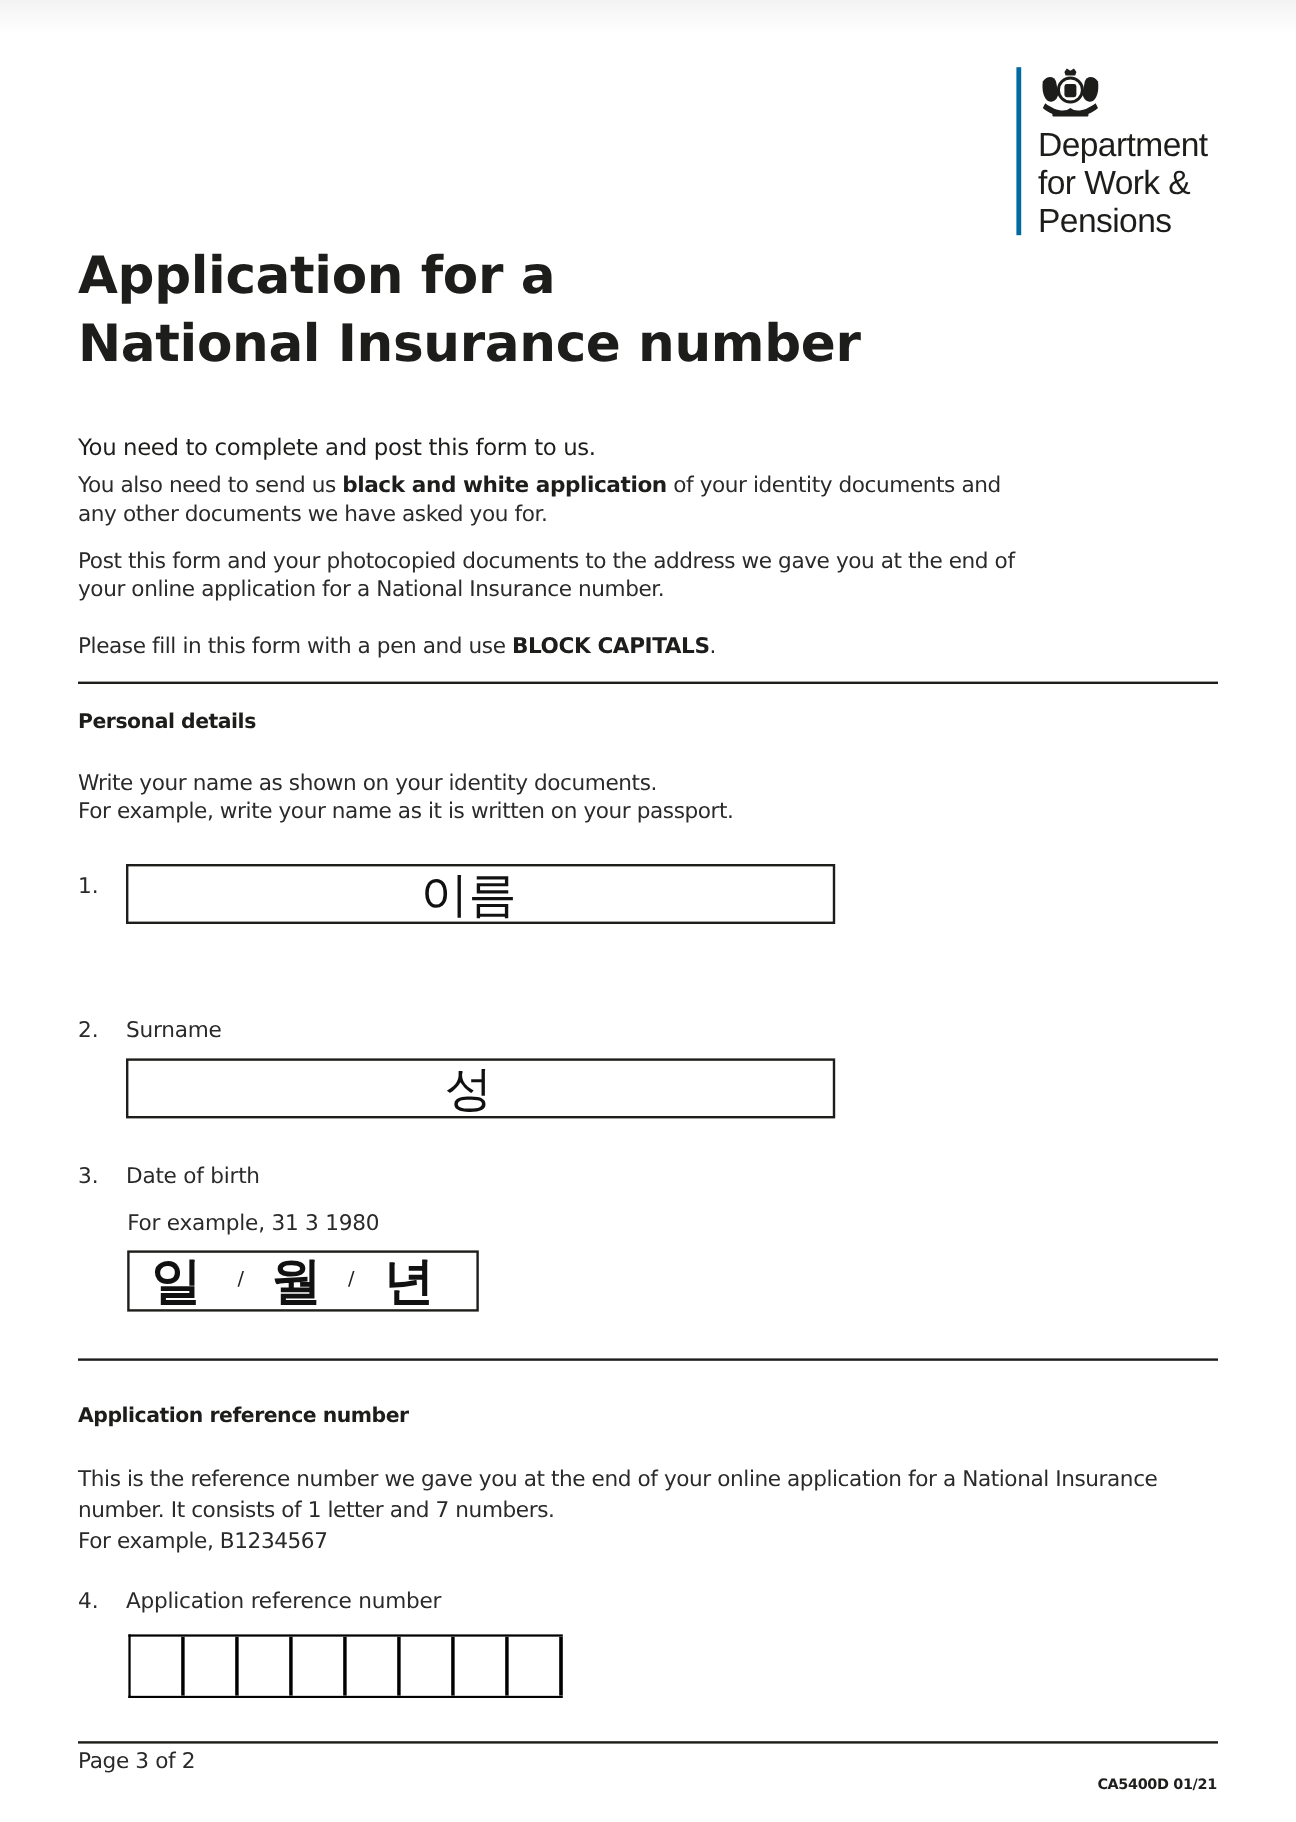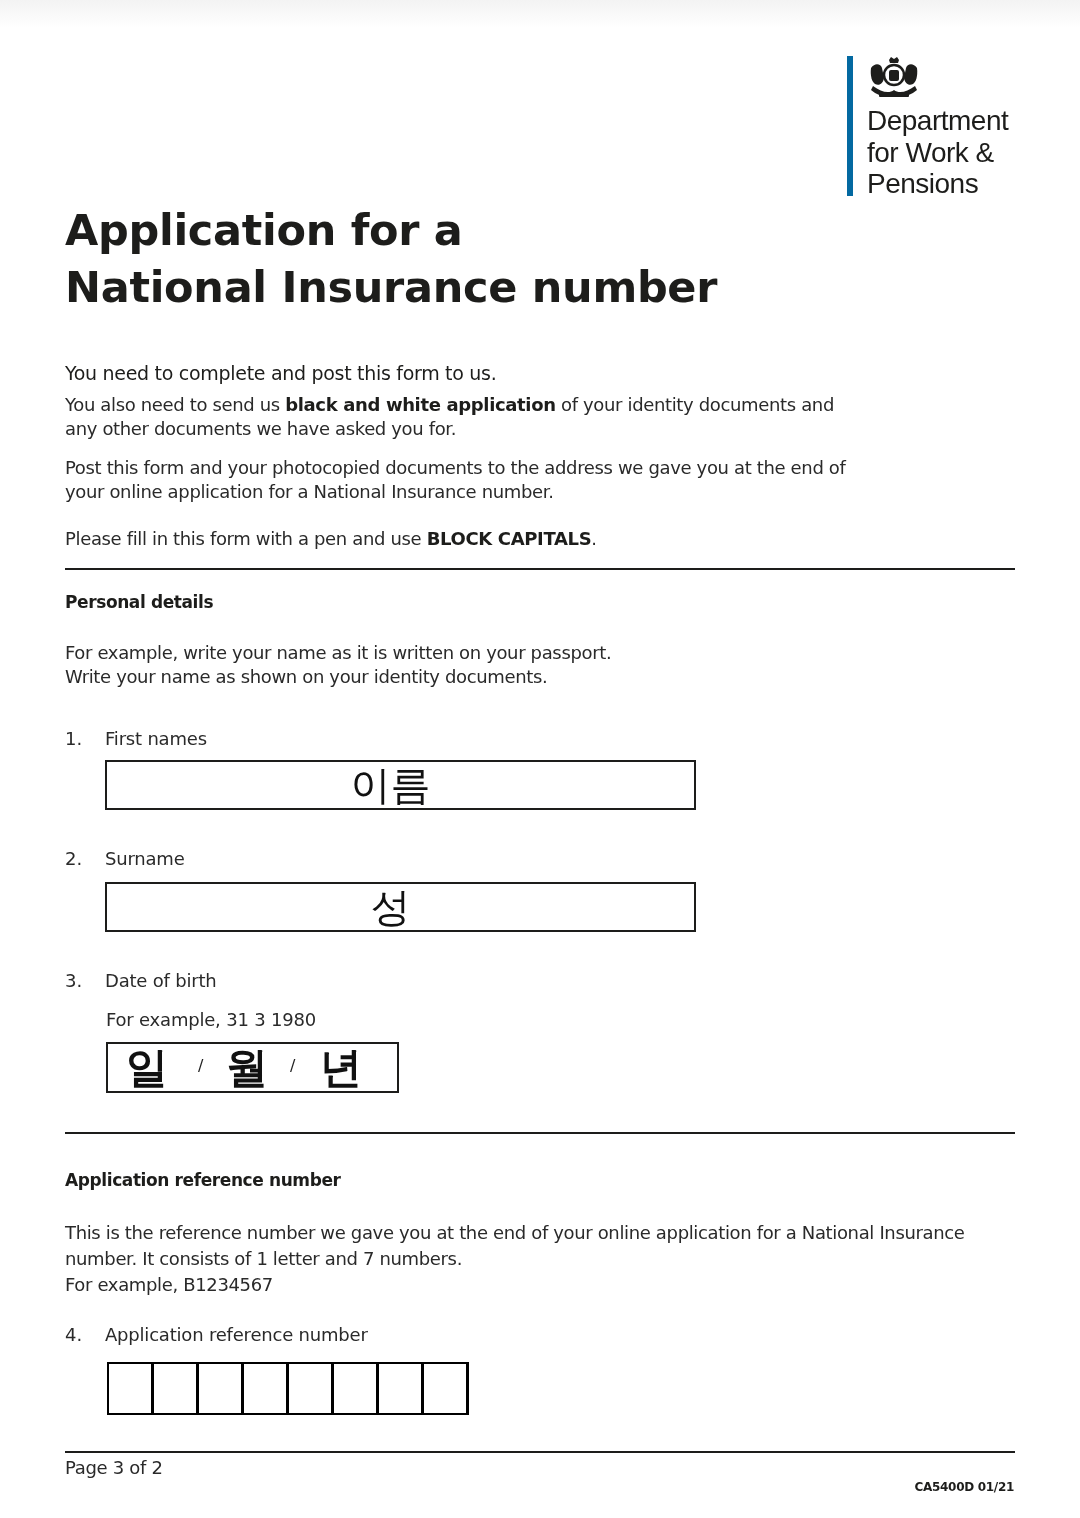--- a/index.html
+++ b/index.html
@@ -20,21 +20,21 @@
       left: 0; top: 0;
       width: 1080px; height: 28px;
       background: linear-gradient(#f3f3f3, #ffffff);
     }
     
     .logo {
       position: absolute;
       left: 847px;
       top: 56px;
       height: 140px;
-      border-left: 6px solid #0369a1;
+      border-left: 4px solid #0369a1;
       padding-left: 12px;
     }
     .crest {
       position: absolute;
       left: 14px;
       top: 0;
       width: 54px;
       height: 44px;
     }
     .logo-text {
@@ -136,21 +136,21 @@
       border: 2px solid #1d1d1b;
       box-sizing: content-box;
       display: flex;
       align-items: center;
       justify-content: center;
       font-family: "DejaVu Sans", sans-serif;
       font-size: 40px;
       color: #111;
       background: #fff;
     }
-    .box-first { top: 760px; text-align: center; }
+    .box-first { top: 720px; text-align: center; }
     .box-surname { top: 882px; }
     .text-box span { padding-right: 20px; }
 
     .dob-box {
       position: absolute;
       left: 106px;
       top: 1042px;
       width: 289px;
       height: 47px;
       border: 2px solid #1d1d1b;
@@ -240,22 +240,22 @@
 
 <div class="abs lead">You need to complete and post this form to us.</div>
 <div class="abs para p1"><span>You also need to send us </span><b>black and white application</b><span> of your identity documents and any other documents we have asked you for.</span></div>
 <div class="abs para p2">Post this form and your photocopied documents to the address we gave you at the end of your online application for a National Insurance number.</div>
 <div class="abs para p3"><span>Please fill in this form with a pen and use </span><b>BLOCK CAPITALS</b><span>.</span></div>
 
 <div class="rule r1"></div>
 
 <h2 class="section-heading h-personal">Personal details</h2>
 <div class="abs para pd-intro">
+  <div>Write your name as shown on your identity documents.</div>
   <div>For example, write your name as it is written on your passport.</div>
-  <div>Write your name as shown on your identity documents.</div>
 </div>
 
 <div class="q-num q1">1.</div>
 <div class="q-label q1">First names</div>
 <div class="text-box box-first">
   <span>이름</span>
 </div>
 
 <div class="q-num q2">2.</div>
 <div class="q-label q2">Surname</div>

